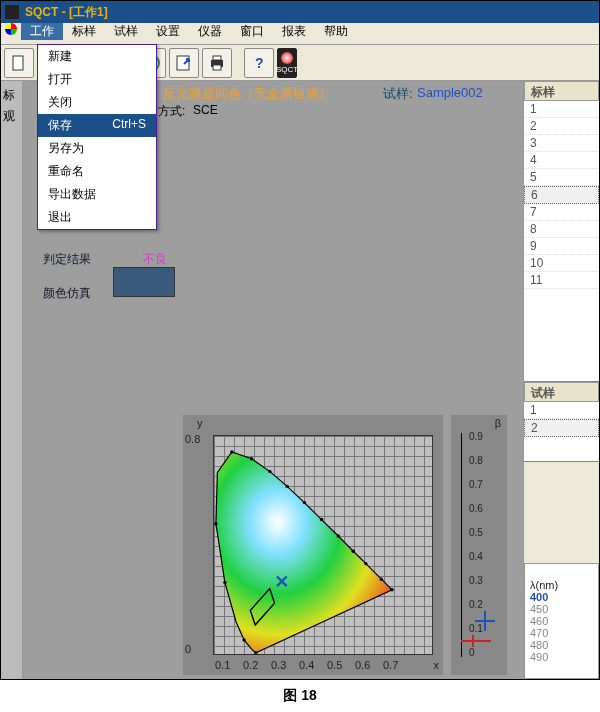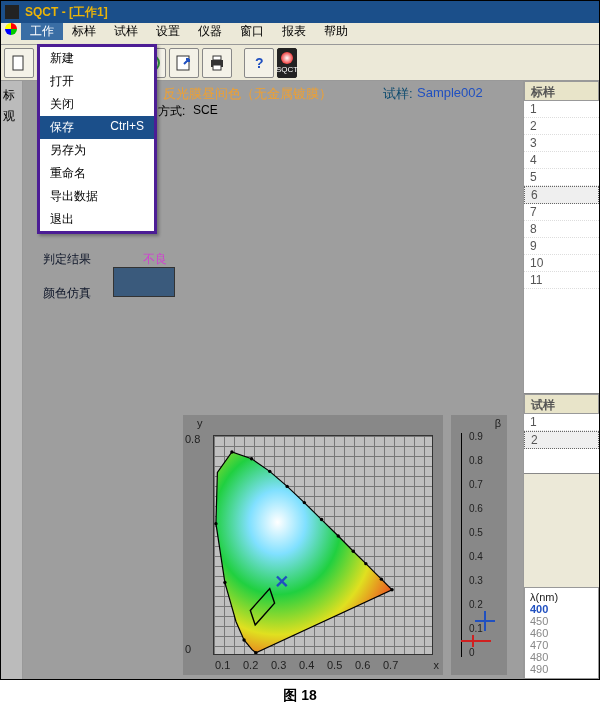--- a/index.html
+++ b/index.html
@@ -71,21 +71,21 @@
     background: #3a6ea5; color: #fff;
   }
 
   
   .dropdown {
     position: absolute;
     top: 44px;
     left: 37px;
     width: 120px;
     background: #fff;
-    border: 3px solid #4c1d95;
+    border: 1px solid #4c1d95;
     box-shadow: 2px 2px 3px rgba(0,0,0,.3);
     z-index: 50;
   }
   .dropdown .dd-item {
     padding: 3px 10px;
     cursor: default;
   }
   .dropdown .dd-item.highlight {
     background: #1b4f8a; color: #fff;
   }
@@ -221,21 +221,21 @@
   .mini-chart .axis {
     position: absolute; left: 10px; top: 18px; bottom: 18px; width: 1px; background: #000;
   }
   .mini-lab { position: absolute; font-size: 10px; color: #222; left: 18px; }
 
   .lambda-list {
     font-size: 11px;
     background: #fff;
     border: 1px solid #999;
     flex: 0 0 auto;
-    padding: 3px 5px;
+    padding: 15px 5px;
   }
   .lambda-list .ll-title { color: #222; }
   .lambda-list .ll-row { color: #888; }
   .lambda-list .ll-row.hi { color: #2050c0; font-weight: bold; }
 </style>
 </head>
 <body>
 
 <div class="figure-outer">
   <div class="figure-area">

